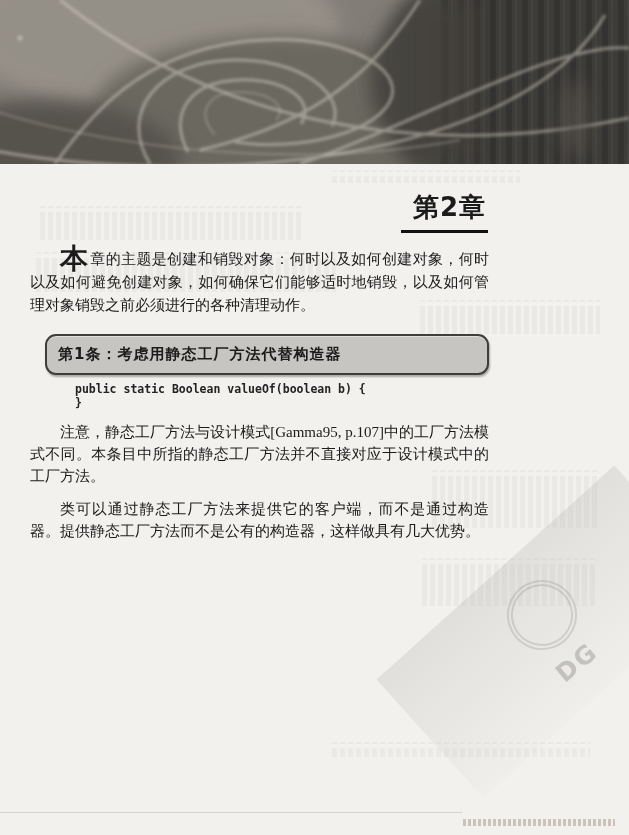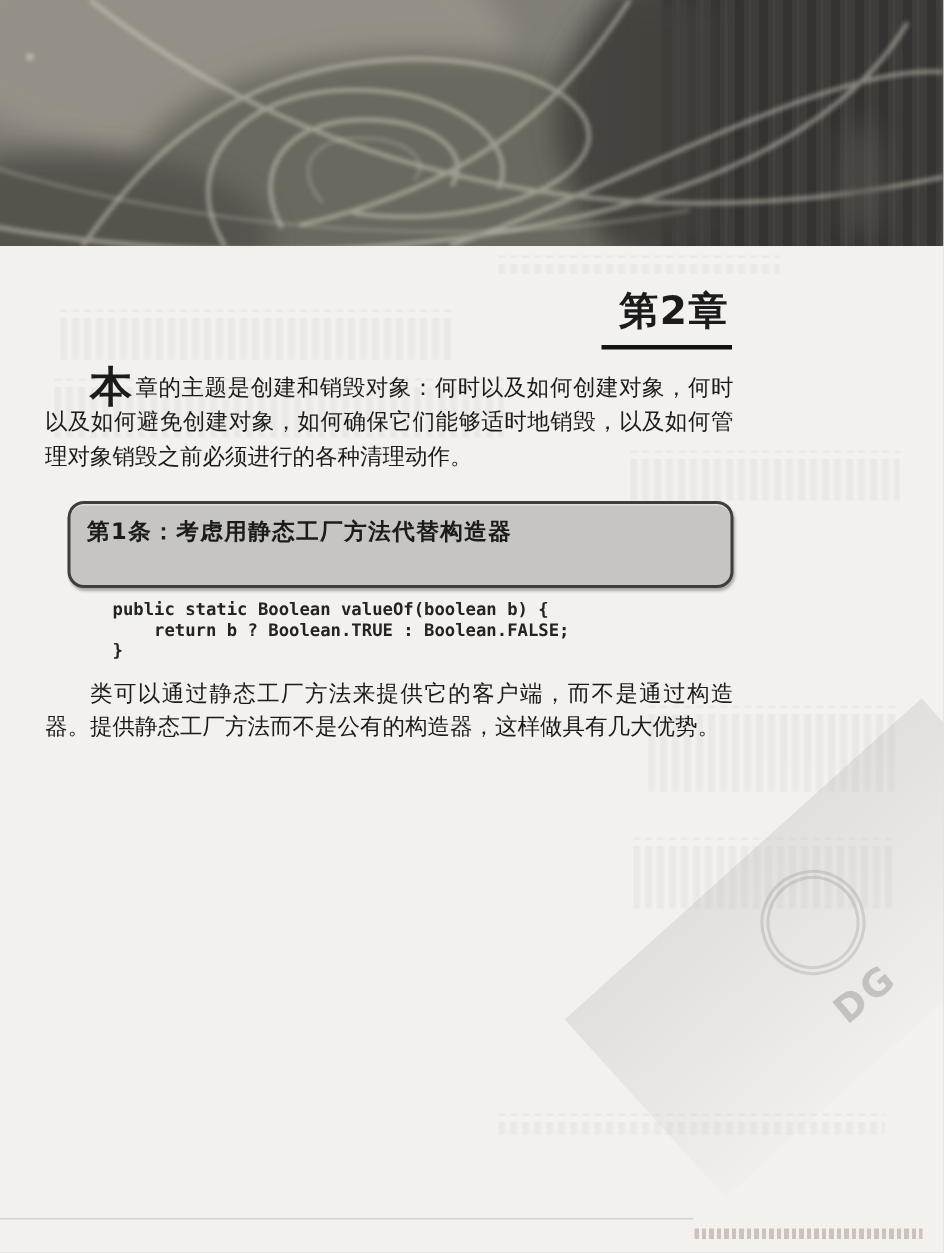--- a/index.html
+++ b/index.html
@@ -31,21 +31,21 @@
     text-align:justify; text-indent:2em;
   }
   .dropcap {
     font-size:28px; font-weight:700; line-height:0;
     vertical-align:-4px; margin-right:2px;
   }
   .item-header {
     margin:17px 29px 0 45px;
     background:#c7c5c1;
     border:2px solid #403e3b; border-radius:11px;
-    padding:9px 14px 26px 11px;
+    padding:9px 14px 9px 11px;
     font-family:"DejaVu Sans","Liberation Sans",sans-serif;
     font-weight:700; font-size:15px; letter-spacing:1px;
     box-shadow:1px 2px 2px rgba(0,0,0,0.30), inset 0 1px 0 rgba(255,255,255,0.45);
   }
   .para {
     margin:11px 29px 0 30px; font-size:15px; line-height:22px;
     text-align:justify; text-indent:2em;
   }
   .para .em-kai { font-style:italic; }
   .para b { font-family:"DejaVu Sans","Liberation Sans",sans-serif; font-weight:700; }
@@ -150,24 +150,24 @@
       <div class="chapter-number">第2章</div>
     </div>
 
     <p class="intro"><span class="dropcap">本</span><span>章的主题是创建和销毁对象：何时以及如何创建对象，何时以及如何避免创建对象，如何确保它们能够适时地销毁，以及如何管理对象销毁之前必须进行的各种清理动作。</span></p>
 
     <div class="item-header"><span>第1条：考虑用静态工厂方法代替构造器</span></div>
 
 
     <div class="codeblock">
       <div>public static Boolean valueOf(boolean b) {</div>
-      <div>    return b ? Boolean.TRUE : Boolean.FALSE;</div>
       <div>}</div>
     </div>
 
+    <p class="para">注意，静态工厂方法与设计模式[Gamma95, p.107]中的工厂方法模式不同。本条目中所指的静态工厂方法并不直接对应于设计模式中的工厂方法。</p>
 
     <p class="para">类可以通过静态工厂方法来提供它的客户端，而不是通过构造器。提供静态工厂方法而不是公有的构造器，这样做具有几大优势。</p>
 
 
   </div>
 
   <div class="footer-line"></div>
   <div class="footer-wm"></div>
 
 </div>

